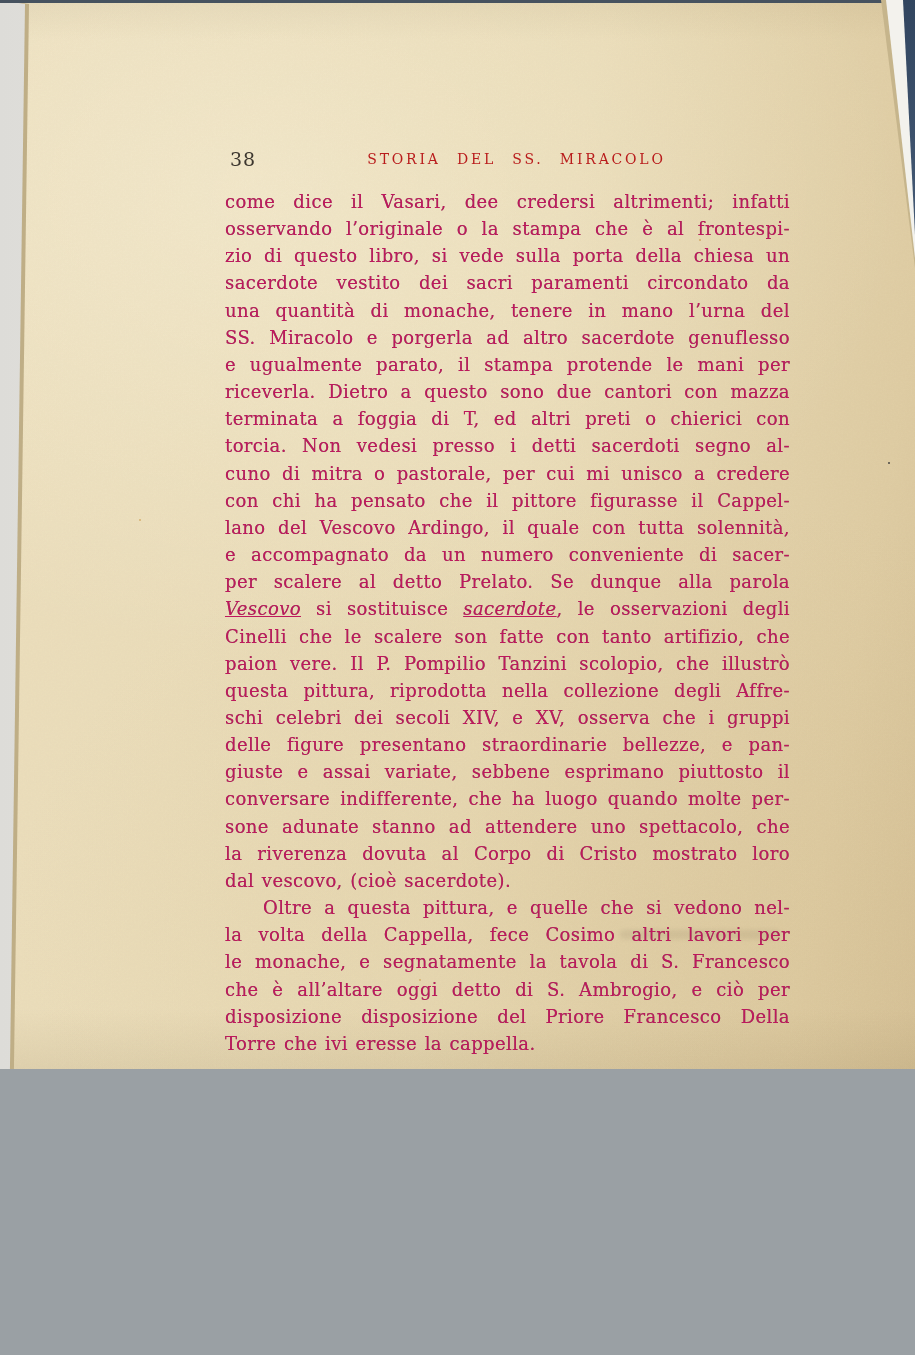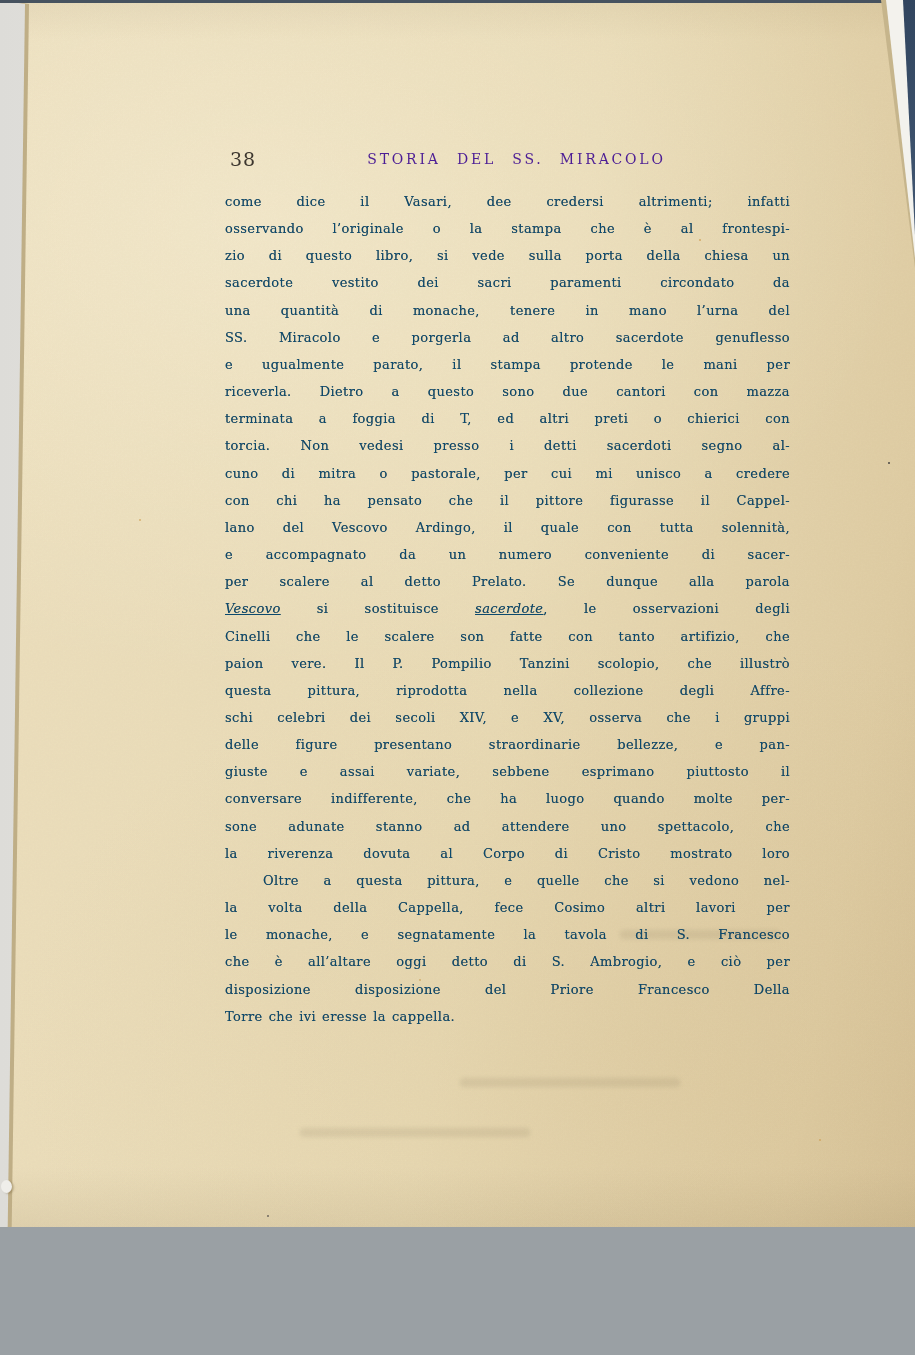--- a/index.html
+++ b/index.html
@@ -1,16 +1,16 @@
 <!DOCTYPE html>
 <html><head>
 <meta charset="utf-8">
 <style>
   html,body{margin:0;padding:0;background:#9aa0a4;}
-  .screen{position:relative;width:915px;height:1227px;overflow:hidden;
+  .screen{position:relative;width:915px;height:1069px;overflow:hidden;
           background:#cbcfd1;font-family:"DejaVu Serif","Liberation Serif",serif;}
 
   
   .paper{position:absolute;inset:0;
     background:
       radial-gradient(ellipse 1000px 700px at 28% 18%, rgba(255,250,232,.35), transparent 65%),
       radial-gradient(ellipse 900px 600px at 70% 85%, rgba(205,180,130,.18), transparent 70%),
       linear-gradient(100deg,#ecdfbe 0%,#e9dbb6 55%,#dfcda4 88%,#d7c399 100%);
   }
   .paper-vignette{position:absolute;inset:0;pointer-events:none;
@@ -46,23 +46,23 @@
         background:#efeeea;box-shadow:2px 1px 2px rgba(120,100,60,.35);}
 
   
   .ghost{position:absolute;height:9px;border-radius:4px;filter:blur(2px);
          background:rgba(125,110,85,.14);pointer-events:none;}
 
   
   .pagehead{position:absolute;top:148px;left:225px;width:565px;height:26px;color:#3c362e;}
   .pageno{position:absolute;left:5px;top:0;font-size:19px;letter-spacing:1px;}
   .runtitle{position:absolute;left:0;right:0;top:3px;text-align:center;padding-left:18px;
-            font-size:14px;letter-spacing:2.8px;word-spacing:9px;color:#4c1d95;}
+            font-size:14px;letter-spacing:2.8px;word-spacing:9px;color:#b91c1c;}
   .textblock{position:absolute;left:225px;top:188px;width:565px;
-             font-size:13px;line-height:27.15px;color:#0c4a6e;
+             font-size:18px;line-height:27.15px;color:#be185d;
              letter-spacing:.4px;word-spacing:1.5px;
              text-shadow:0 0 .5px rgba(47,42,36,.55);}
   .line{text-align:justify;text-align-last:justify;white-space:nowrap;}
   .line.end{text-align-last:left;}
   .line.indent{text-indent:38px;}
   .it{font-style:italic;text-decoration:underline;}
 </style>
 </head>
 <body>
 
@@ -108,20 +108,21 @@
     <div class="line"><span class="it">Vescovo</span><span> si sostituisce </span><span class="it">sacerdote</span><span>, le osservazioni degli</span></div>
     <div class="line">Cinelli che le scalere son fatte con tanto artifizio, che</div>
     <div class="line">paion vere. Il P. Pompilio Tanzini scolopio, che illustrò</div>
     <div class="line">questa pittura, riprodotta nella collezione degli Affre-</div>
     <div class="line">schi celebri dei secoli XIV, e XV, osserva che i gruppi</div>
     <div class="line">delle figure presentano straordinarie bellezze, e pan-</div>
     <div class="line">giuste e assai variate, sebbene esprimano piuttosto il</div>
     <div class="line">conversare indifferente, che ha luogo quando molte per-</div>
     <div class="line">sone adunate stanno ad attendere uno spettacolo, che</div>
     <div class="line">la riverenza dovuta al Corpo di Cristo mostrato loro</div>
+    <div class="line end">dal vescovo, (cioè sacerdote).</div>
     <div class="line indent">Oltre a questa pittura, e quelle che si vedono nel-</div>
     <div class="line">la volta della Cappella, fece Cosimo altri lavori per</div>
     <div class="line">le monache, e segnatamente la tavola di S. Francesco</div>
     <div class="line">che è all’altare oggi detto di S. Ambrogio, e ciò per</div>
     <div class="line">disposizione disposizione del Priore Francesco Della</div>
     <div class="line end">Torre che ivi eresse la cappella.</div>
   </div>
 
   <div class="edge left-edge-shadow"></div>
   <div class="edge left-white"></div>

